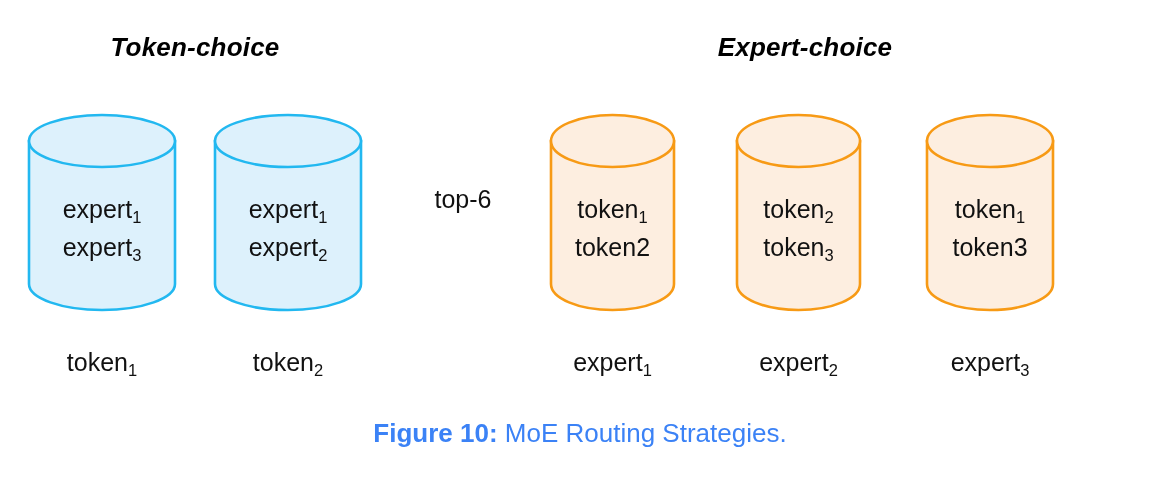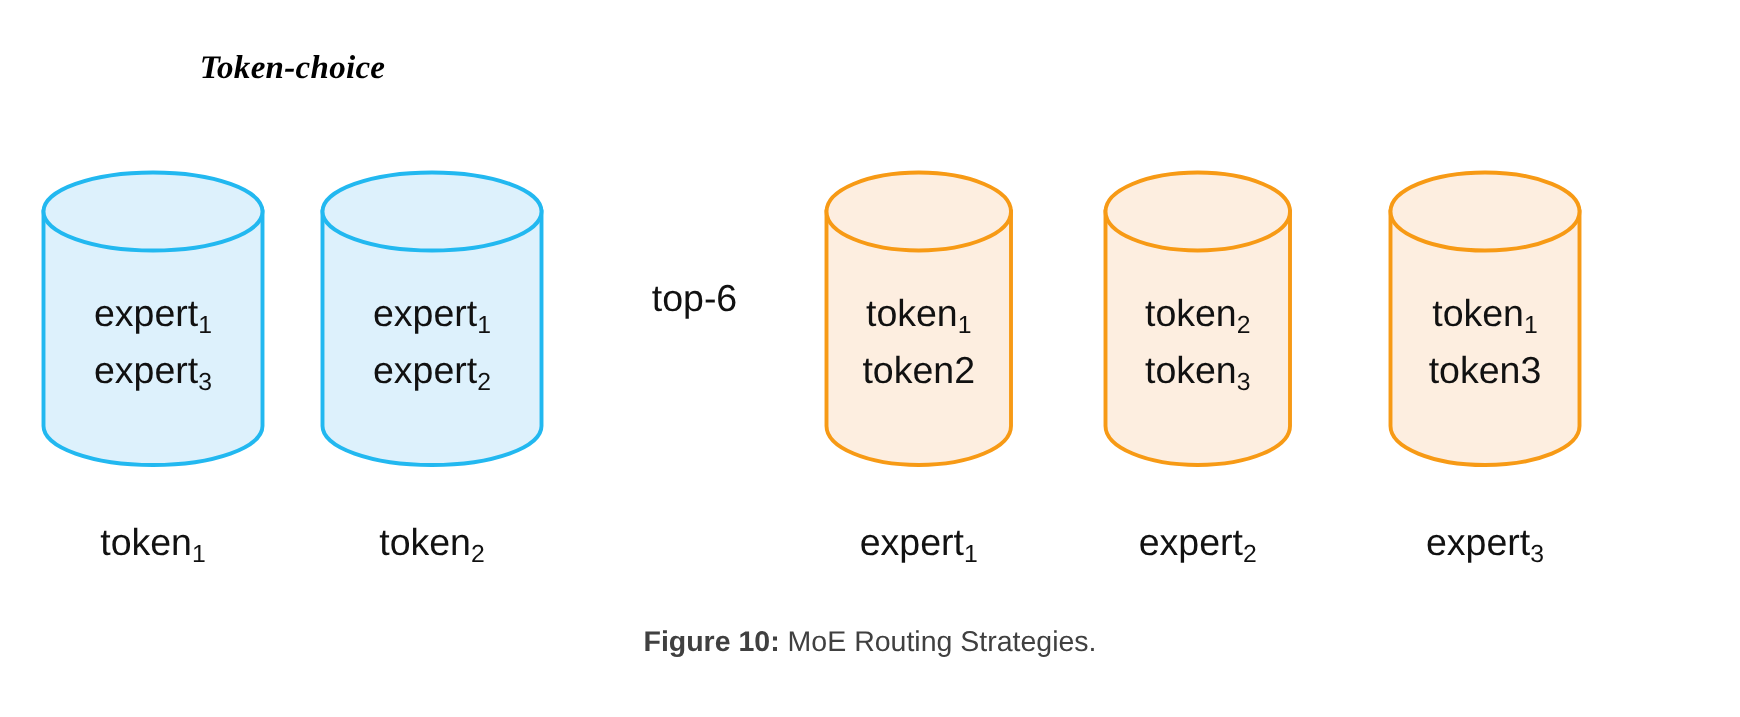--- a/index.html
+++ b/index.html
@@ -13,24 +13,24 @@
   }
   #figure-root {
     position: relative;
     width: 1160px;
     height: 478px;
     background: #ffffff;
     overflow: hidden;
   }
   .heading {
     position: absolute;
-    font-family: Liberation Serif, serif;
+    font-family: Liberation Sans, sans-serif;
     font-weight: bold;
     font-style: italic;
-    font-size: 22px;
+    font-size: 26px;
     letter-spacing: 0.2px;
     white-space: nowrap;
     color: #000000;
   }
   #heading-token-choice { left: 0; top: 32px; width: 390px; text-align: center; }
   #heading-expert-choice { left: 610px; top: 32px; width: 390px; text-align: center; }
 
   .cyl {
     position: absolute;
   }
@@ -79,32 +79,33 @@
   }
   #routing-label span { display: block; }
 
   #caption {
     position: absolute;
     left: 0;
     top: 418px;
     width: 1160px;
     text-align: center;
     font-family: "Liberation Sans", sans-serif;
-    font-size: 19px;
-    color: #404040;
+    font-size: 26px;
+    color: #3b82f6;
   }
   #caption .cap-bold { font-weight: bold; }
 </style>
 </head>
 <body>
 
 <div id="figure-root">
 
   <div class="heading" id="heading-token-choice">Token-choice</div>
 
+  <div class="heading" id="heading-expert-choice">Expert-choice</div>
 
   <div class="cyl" style="left:27px; top:113px; width:150px; height:199px;">
     <svg width="150" height="199" viewBox="0 0 150 199">
       <path d="M 2 28 L 2 171 A 73 26 0 0 0 148 171 L 148 28 Z" fill="#ddf1fc" stroke="#22b8f0" stroke-width="2.6"></path>
       <ellipse cx="75" cy="28" rx="73" ry="26" fill="#ddf1fc" stroke="#22b8f0" stroke-width="2.6"></ellipse>
     </svg>
     <div class="cyl-text" style="top:84px;">
       <span class="cyl-line">
         <span>expert</span><sub>1</sub>
       </span>

